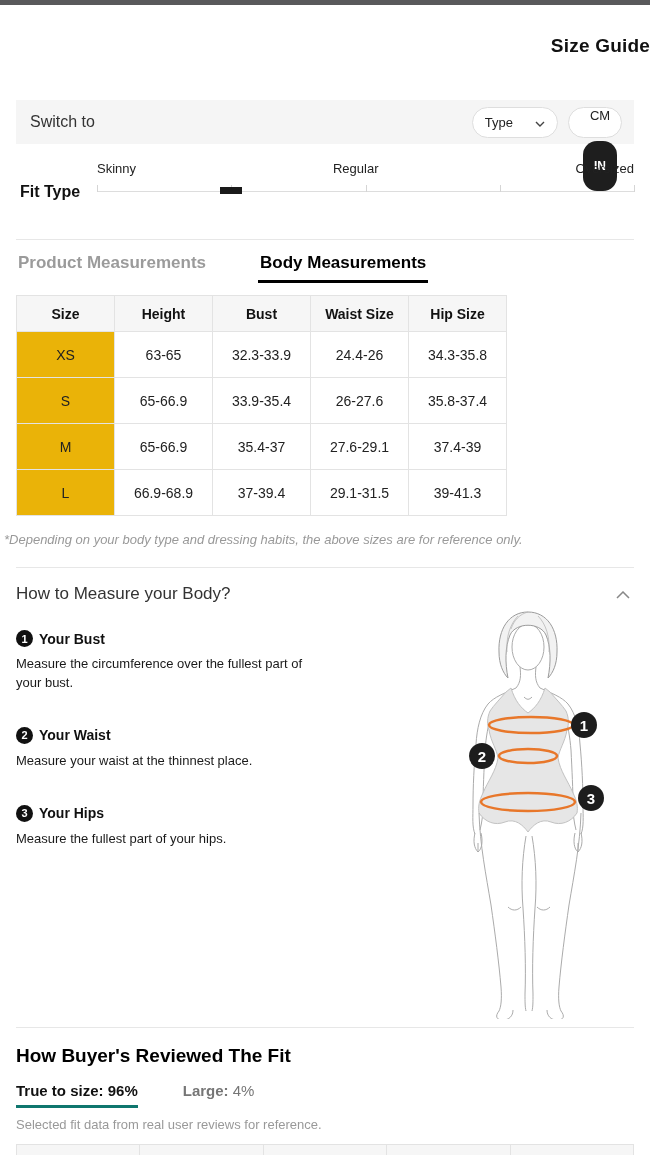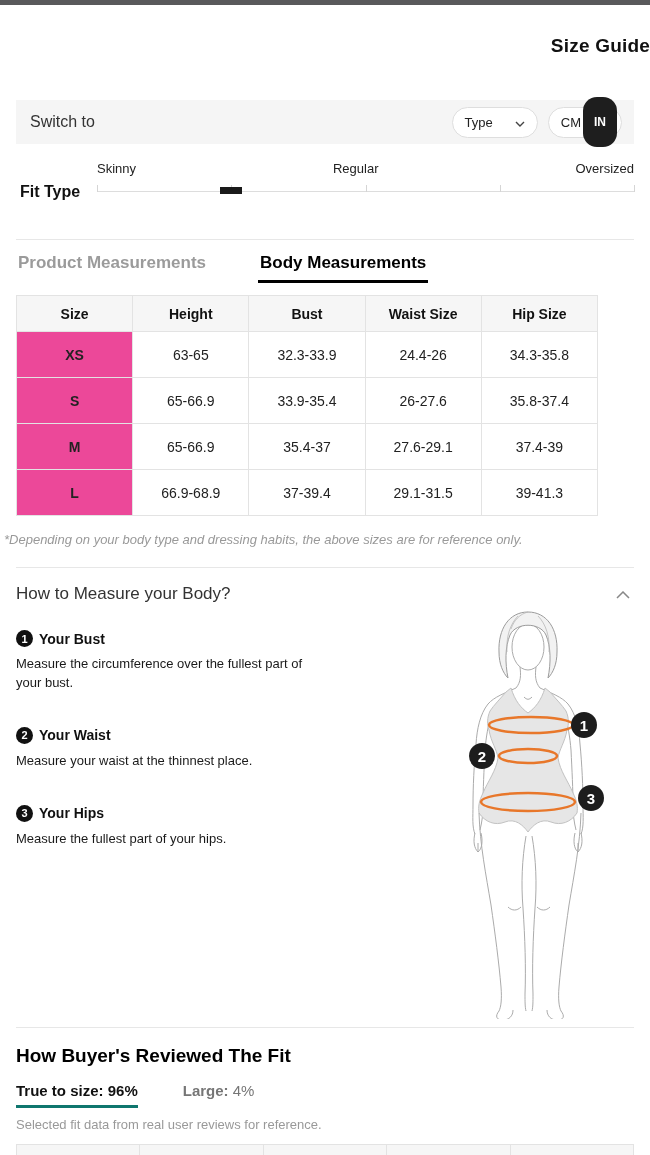--- a/index.html
+++ b/index.html
@@ -9,21 +9,21 @@
 
   .top-bar { height: 5px; background: #59595b; width: 100%; }
 
   .page-title { margin-top: 30px; text-align: right; font-size: 19px; font-weight: bold; color: #111; letter-spacing: .2px; }
 
   
   .switch-bar { margin: 43px 16px 0; height: 44px; background: #f5f5f5; display: flex; align-items: center; padding: 0 12px 0 14px; }
   .switch-label { font-size: 16px; color: #333; flex: 1; }
   .pill { display: inline-flex; align-items: center; background: #fff; border: 1px solid #dedede; border-radius: 16px; height: 31px; }
   .type-pill { padding: 0 12px; gap: 22px; font-size: 13px; color: #222; cursor: pointer; }
-  .unit-toggle { margin-left: 10px; padding: 0 2px 0 12px; gap: 0; cursor: pointer; }
+  .unit-toggle { margin-left: 10px; padding: 0 2px 0 12px; gap: 16px; cursor: pointer; flex-direction: column; }
   .unit-cm { font-size: 13px; color: #222; }
   .unit-in { background: #1e1e1e; color: #fff; font-size: 12px; font-weight: bold; border-radius: 14px; padding: 18px 11px; margin: 2px; }
 
   
   .fit-row { position: relative; margin: 0 16px; padding-top: 17px; height: 63px; }
   .fit-label { position: absolute; left: 4px; bottom: 6px; font-size: 16px; font-weight: bold; color: #111; }
   .slider { margin-left: 81px; position: relative; }
   .slider-labels { display: flex; justify-content: space-between; font-size: 13px; color: #222; }
   .slider-track { position: relative; margin-top: 9px; height: 7px; }
   .track-line { position: absolute; left: 0; right: 0; bottom: 0; height: 1px; background: #ddd; }
@@ -33,25 +33,25 @@
 
   .divider { height: 1px; background: #e7e7e7; margin: 0 16px; }
   .div-1 { margin-top: 32px; }
 
   
   .tabs { display: flex; gap: 50px; margin: 13px 16px 0; }
   .tab { font-size: 17px; font-weight: bold; color: #9b9b9b; padding: 0 2px 7px; cursor: pointer; }
   .tab.active { color: #000; border-bottom: 3px solid #000; }
 
   
-  table.size-table { width: 582px; margin: 12px 16px 16px; border-collapse: collapse; table-layout: fixed; }
+  table.size-table { width: 491px; margin: 12px 16px 16px; border-collapse: collapse; table-layout: fixed; }
   .size-table th, .size-table td { border: 1px solid #e3e3e3; text-align: center; font-size: 14px; }
   .size-table th { height: 36px; font-weight: bold; background: #f6f6f6; color: #111; }
   .size-table td { height: 46px; color: #222; }
-  .size-table td.size-col { background: #ec4899; font-weight: bold; }
+  .size-table td.size-col { background: #eab308; font-weight: normal; }
 
   .disclaimer { margin: 13px 4px 0; font-size: 13px; color: #999; font-style: italic; }
   .div-2 { margin-top: 20px; }
 
   
   .measure-section { position: relative; padding: 13px 16px 0; height: 459px; }
   .measure-header { display: flex; align-items: center; justify-content: space-between; }
   .measure-title { font-size: 17px; color: #333; }
   .collapse-btn { cursor: pointer; display: flex; padding: 4px; }
   .m-items { width: 315px; margin-top: 23px; }

